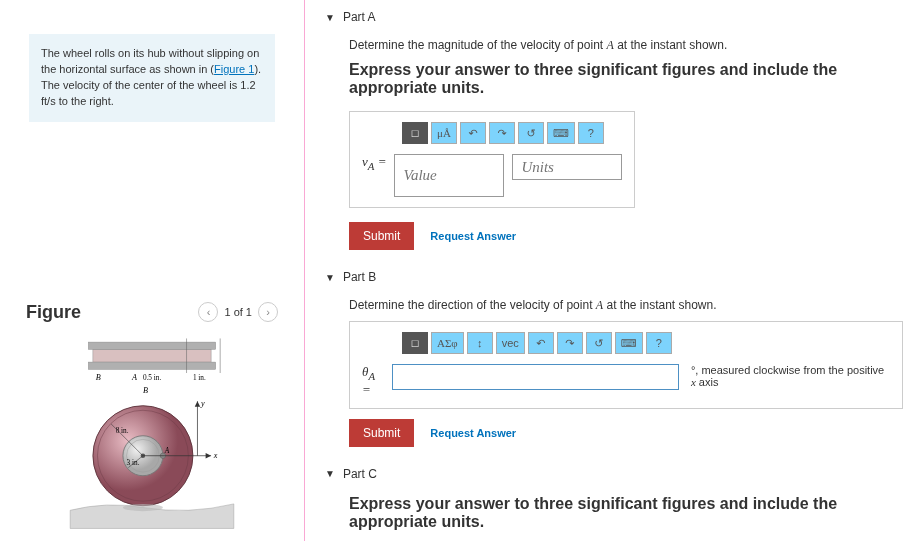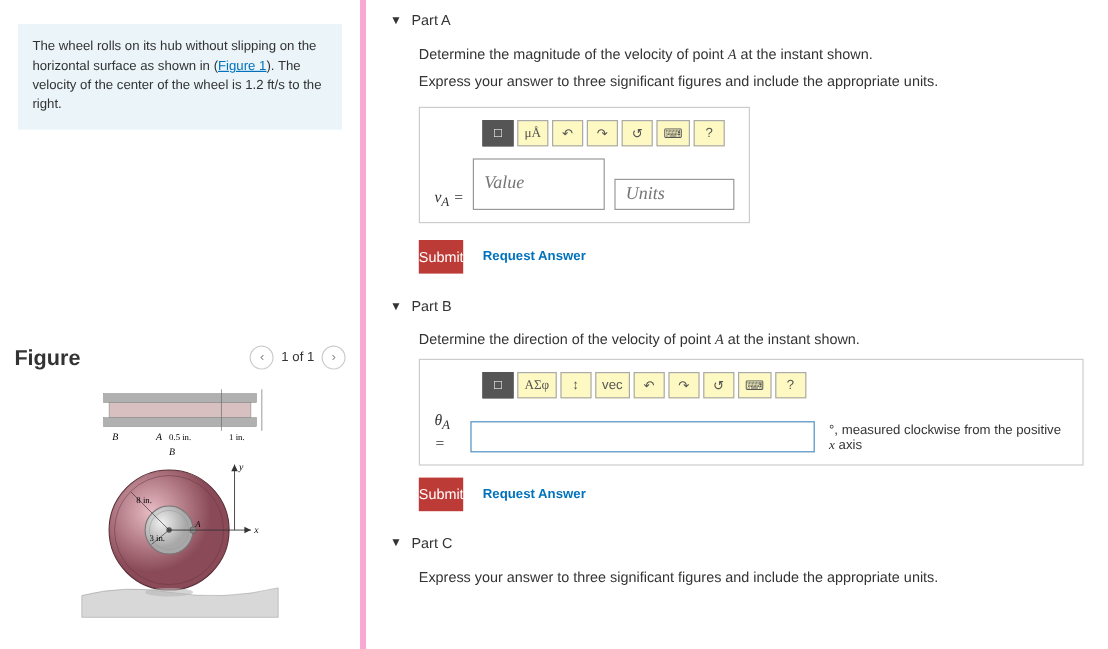--- a/index.html
+++ b/index.html
@@ -1,49 +1,49 @@
 <!DOCTYPE html>
 <html><head>
 <meta charset="utf-8">
 <style>
 * { box-sizing: border-box; margin: 0; padding: 0; }
 body { font-family: Arial, Helvetica, sans-serif; font-size: 12px; color: #333; background: #fff; width: 923px; height: 541px; overflow: hidden; }
 .container { display: flex; height: 100%; }
-.left-col { width: 305px; border-right: 5px solid #f9a8d4; padding: 0; }
+.left-col { width: 305px; border-right: 1px solid #f9a8d4; padding: 14px; }
 .right-col { flex: 1; padding: 10px 20px; overflow-y: auto; }
 .problem-box { background: #eaf4f9; padding: 12px; margin: 20px 15px 0 15px; font-size: 11px; line-height: 1.45; color: #333; }
 .problem-box a { color: #0072bc; text-decoration: underline; }
 .figure-section { margin-top: 180px; padding: 0 12px; }
 .figure-header { display: flex; justify-content: space-between; align-items: center; margin-bottom: 10px; }
 .figure-title { font-size: 18px; font-weight: bold; }
 .pager { display: flex; align-items: center; gap: 6px; font-size: 11px; }
 .pager-btn { width: 20px; height: 20px; border: 1px solid #ccc; border-radius: 50%; background: #fff; display: flex; align-items: center; justify-content: center; cursor: pointer; color: #888; font-size: 11px; }
 .figure-img { display: flex; justify-content: center; }
 .part { margin-bottom: 20px; }
 .part-header { display: flex; align-items: center; gap: 8px; margin-bottom: 14px; }
 .collapse-icon { font-size: 10px; color: #333; }
 .part-title { font-weight: normal; font-size: 12px; }
 .part-body { padding-left: 24px; }
 .prompt { font-size: 12px; margin-bottom: 8px; }
 .prompt .mi { font-style: italic; font-family: 'Times New Roman', serif; }
-.instruction { font-weight: normal; font-size: 12px; margin-bottom: 14px; }
+.instruction { font-weight: bold; font-size: 16px; margin-bottom: 14px; }
 .answer-box { border: 1px solid #ccc; display: inline-block; padding: 10px 12px; margin-bottom: 10px; }
 .toolbar { display: flex; gap: 3px; align-items: center; margin-bottom: 10px; margin-left: 40px; }
-.tool-btn { height: 22px; min-width: 26px; border: 1px solid #aaa; background: #fef9c3; display: flex; align-items: center; justify-content: center; font-size: 11px; cursor: pointer; color: #555; padding: 0 5px; }
+.tool-btn { height: 22px; min-width: 26px; border: 1px solid #aaa; background: #7dd3fc; display: flex; align-items: center; justify-content: center; font-size: 11px; cursor: pointer; color: #555; padding: 0 5px; }
 .tool-btn.dark { background: #555; color: #fff; border-color: #555; }
 .tool-btn.txt { font-family: 'Times New Roman', serif; }
-.ans-row { display: flex; align-items: flex-end; gap: 8px; }
+.ans-row { display: flex; align-items: flex-start; gap: 8px; }
 .ans-label { font-family: 'Times New Roman', serif; font-style: italic; font-size: 13px; }
 .val-input { width: 110px; height: 43px; border: 1px solid #999; font-style: italic; font-family: 'Times New Roman', serif; color: #999; font-size: 15px; padding: 0 8px; }
-.unit-input { width: 100px; height: 26px; border: 1px solid #999; font-style: italic; font-family: 'Times New Roman', serif; color: #0f172a; font-size: 15px; padding: 0 8px; }
+.unit-input { width: 110px; height: 26px; border: 1px solid #999; font-style: italic; font-family: 'Times New Roman', serif; color: #0f172a; font-size: 15px; padding: 0 8px; }
 .long-input { width: 320px; height: 26px; border: 1px solid #4d90c4; padding: 0 8px; }
 .unit-suffix { font-size: 11px; color: #333; margin-left: 4px; }
 .unit-suffix .mi { font-family: 'Times New Roman', serif; font-style: italic; }
 .submit-row { display: flex; align-items: center; gap: 16px; margin-top: 4px; }
-.submit-btn { background: #bd3b36; color: #fff; border: none; padding: 7px 0; font-size: 12px; cursor: pointer; }
+.submit-btn { background: #bd3b36; color: #fff; border: none; padding: 7px 14px; font-size: 12px; cursor: pointer; }
 .req-link { color: #0072bc; font-weight: bold; font-size: 11px; cursor: pointer; }
 .wheel-svg { width: 200px; }
 </style>
 </head>
 <body>
 
 <div class="container">
   <div class="left-col">
     <div class="problem-box">
       <span>The wheel rolls on its hub without slipping on the horizontal surface as shown in (</span><a href="#">Figure 1</a><span>). The velocity of the center of the wheel is 1.2 ft/s to the right.</span>

